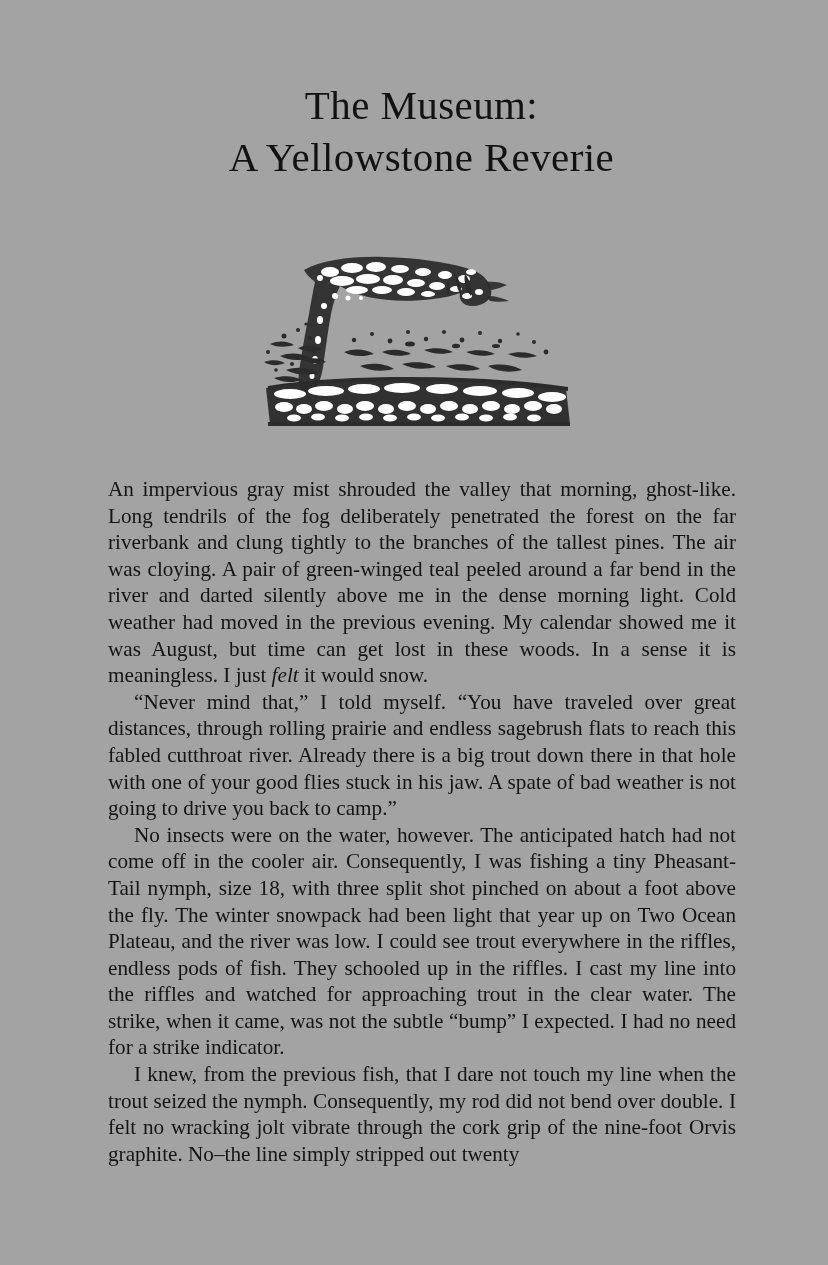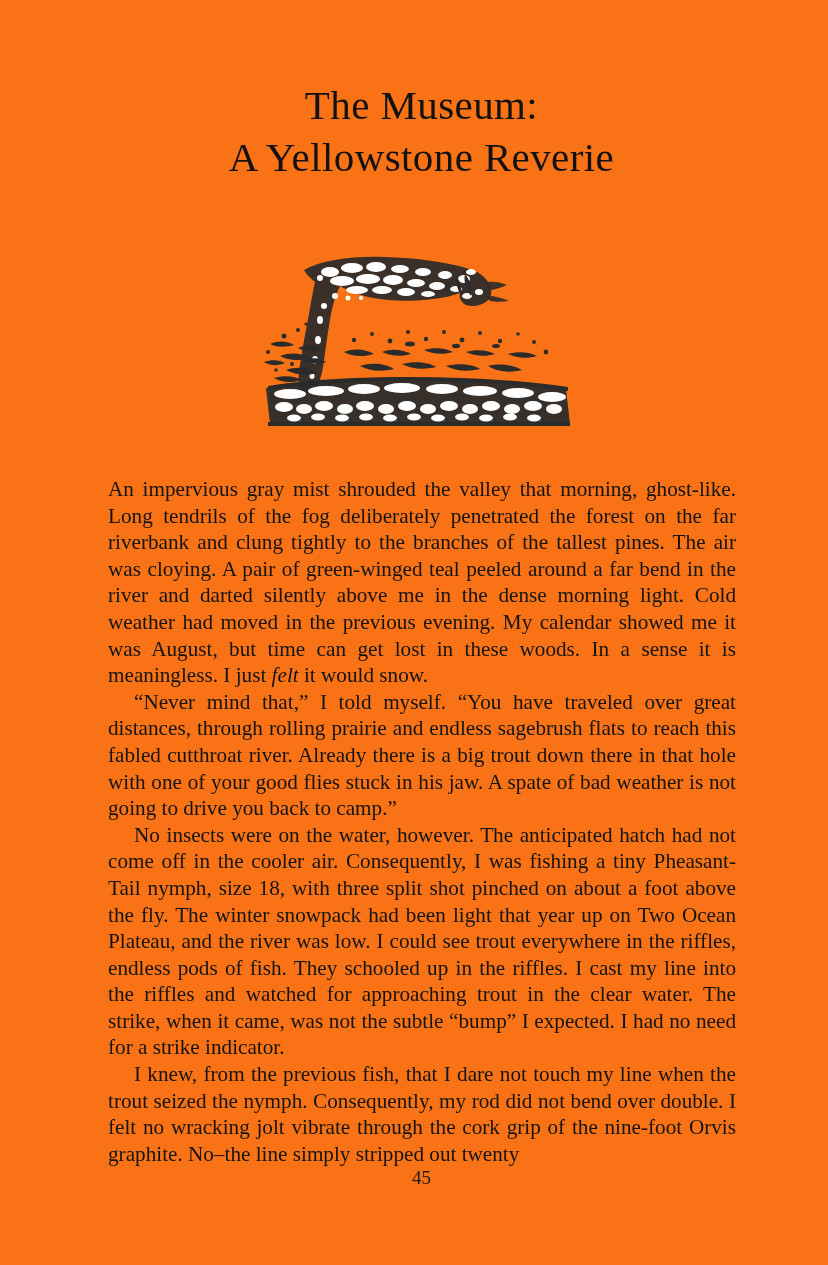--- a/index.html
+++ b/index.html
@@ -14,21 +14,21 @@
     overflow: hidden;
     font-family: "Liberation Serif", "DejaVu Serif", serif;
     color: #1a1a1a;
   }
 
   .page {
     position: absolute;
     left: 0; top: 0;
     width: 828px;
     height: 1265px;
-    background: #f97316;
+    background: #a3a3a3;
   }
 
   
   .chapter-title {
     position: absolute;
     left: 108px;
     top: 52px;
     width: 627px;
     text-align: center;
     font-size: 41px;
@@ -244,15 +244,14 @@
     </svg>
   </div>
 
   <div class="body-text">
     <p><span>An impervious gray mist shrouded the valley that morning, ghost-like. Long tendrils of the fog deliberately penetrated the forest on the far riverbank and clung tightly to the branches of the tallest pines. The air was cloying. A pair of green-winged teal peeled around a far bend in the river and darted silently above me in the dense morning light. Cold weather had moved in the previous evening. My calendar showed me it was August, but time can get lost in these woods. In a sense it is meaningless. I just </span><em>felt</em><span> it would snow.</span></p>
     <p>“Never mind that,” I told myself. “You have traveled over great distances, through rolling prairie and endless sagebrush flats to reach this fabled cutthroat river. Already there is a big trout down there in that hole with one of your good flies stuck in his jaw. A spate of bad weather is not going to drive you back to camp.”</p>
     <p>No insects were on the water, however. The anticipated hatch had not come off in the cooler air. Consequently, I was fishing a tiny Pheasant-Tail nymph, size 18, with three split shot pinched on about a foot above the fly. The winter snowpack had been light that year up on Two Ocean Plateau, and the river was low. I could see trout everywhere in the riffles, endless pods of fish. They schooled up in the riffles. I cast my line into the riffles and watched for approaching trout in the clear water. The strike, when it came, was not the subtle “bump” I expected. I had no need for a strike indicator.</p>
     <p>I knew, from the previous fish, that I dare not touch my line when the trout seized the nymph. Consequently, my rod did not bend over double. I felt no wracking jolt vibrate through the cork grip of the nine-foot Orvis graphite. No–the line simply stripped out twenty</p>
   </div>
 
-  <div class="folio">45</div>
 
 </div>
 
 </body></html>

